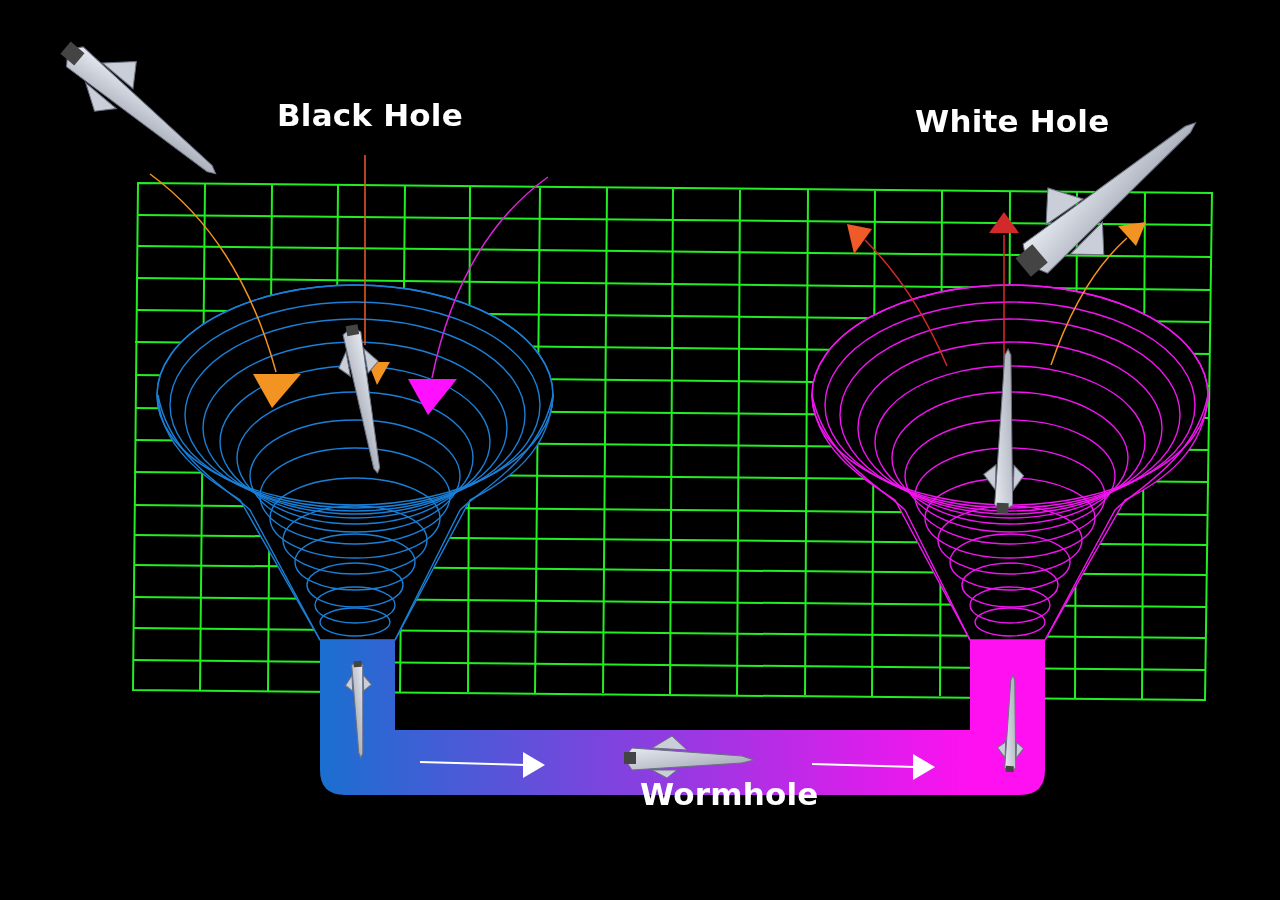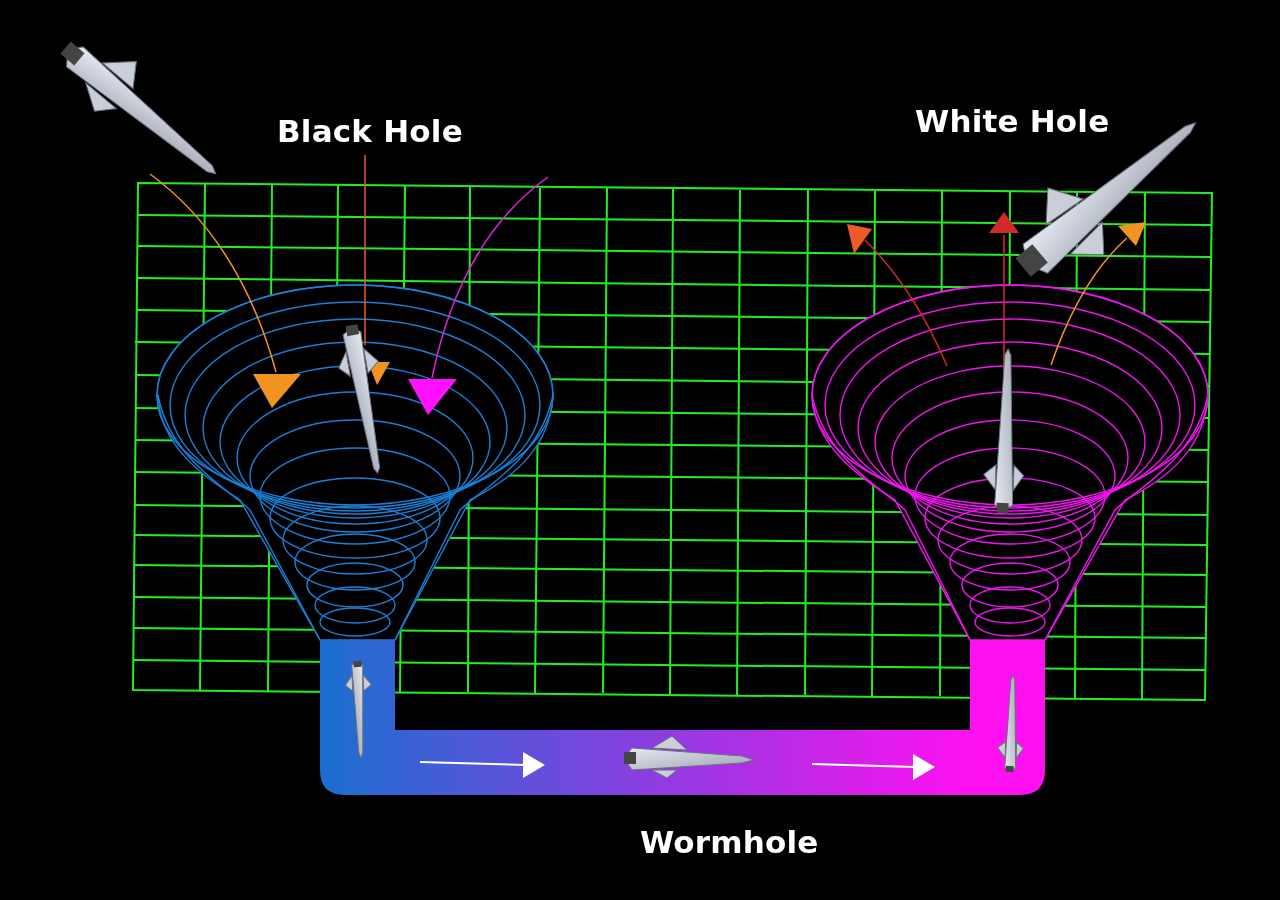--- a/index.html
+++ b/index.html
@@ -138,15 +138,15 @@
     <path d="M2,-5 L12,-13 L18,-5 Z M2,6 L12,13 L18,6 Z" fill="#c9ced8" stroke="#6b7080"></path>
     <rect x="-12" y="-4" width="6" height="8" fill="#444"></rect>
   </g>
   <g transform="translate(1050,245) rotate(-40)">
     <path d="M-20,-18 L180,-4 L190,0 L180,4 L-20,20 L-30,0 Z" fill="url(#shipGrad)" stroke="#6b7080"></path>
     <path d="M10,-18 L35,-45 L55,-14 Z M10,20 L35,42 L55,16 Z" fill="#c9ced8" stroke="#6b7080"></path>
     <rect x="-35" y="-12" width="22" height="24" fill="#444"></rect>
   </g>
 </svg>
 
-<div class="label" style="left:277px;top:97px;margin-top:16px;">Black Hole</div>
+<div class="label" style="left:277px;top:97px;">Black Hole</div>
 <div class="label" style="left:915px;top:103px;">White Hole</div>
-<div class="label" style="left:640px;top:824px;">Wormhole</div>
+<div class="label" style="left:640px;top:776px;">Wormhole</div>
 
 </body></html>

